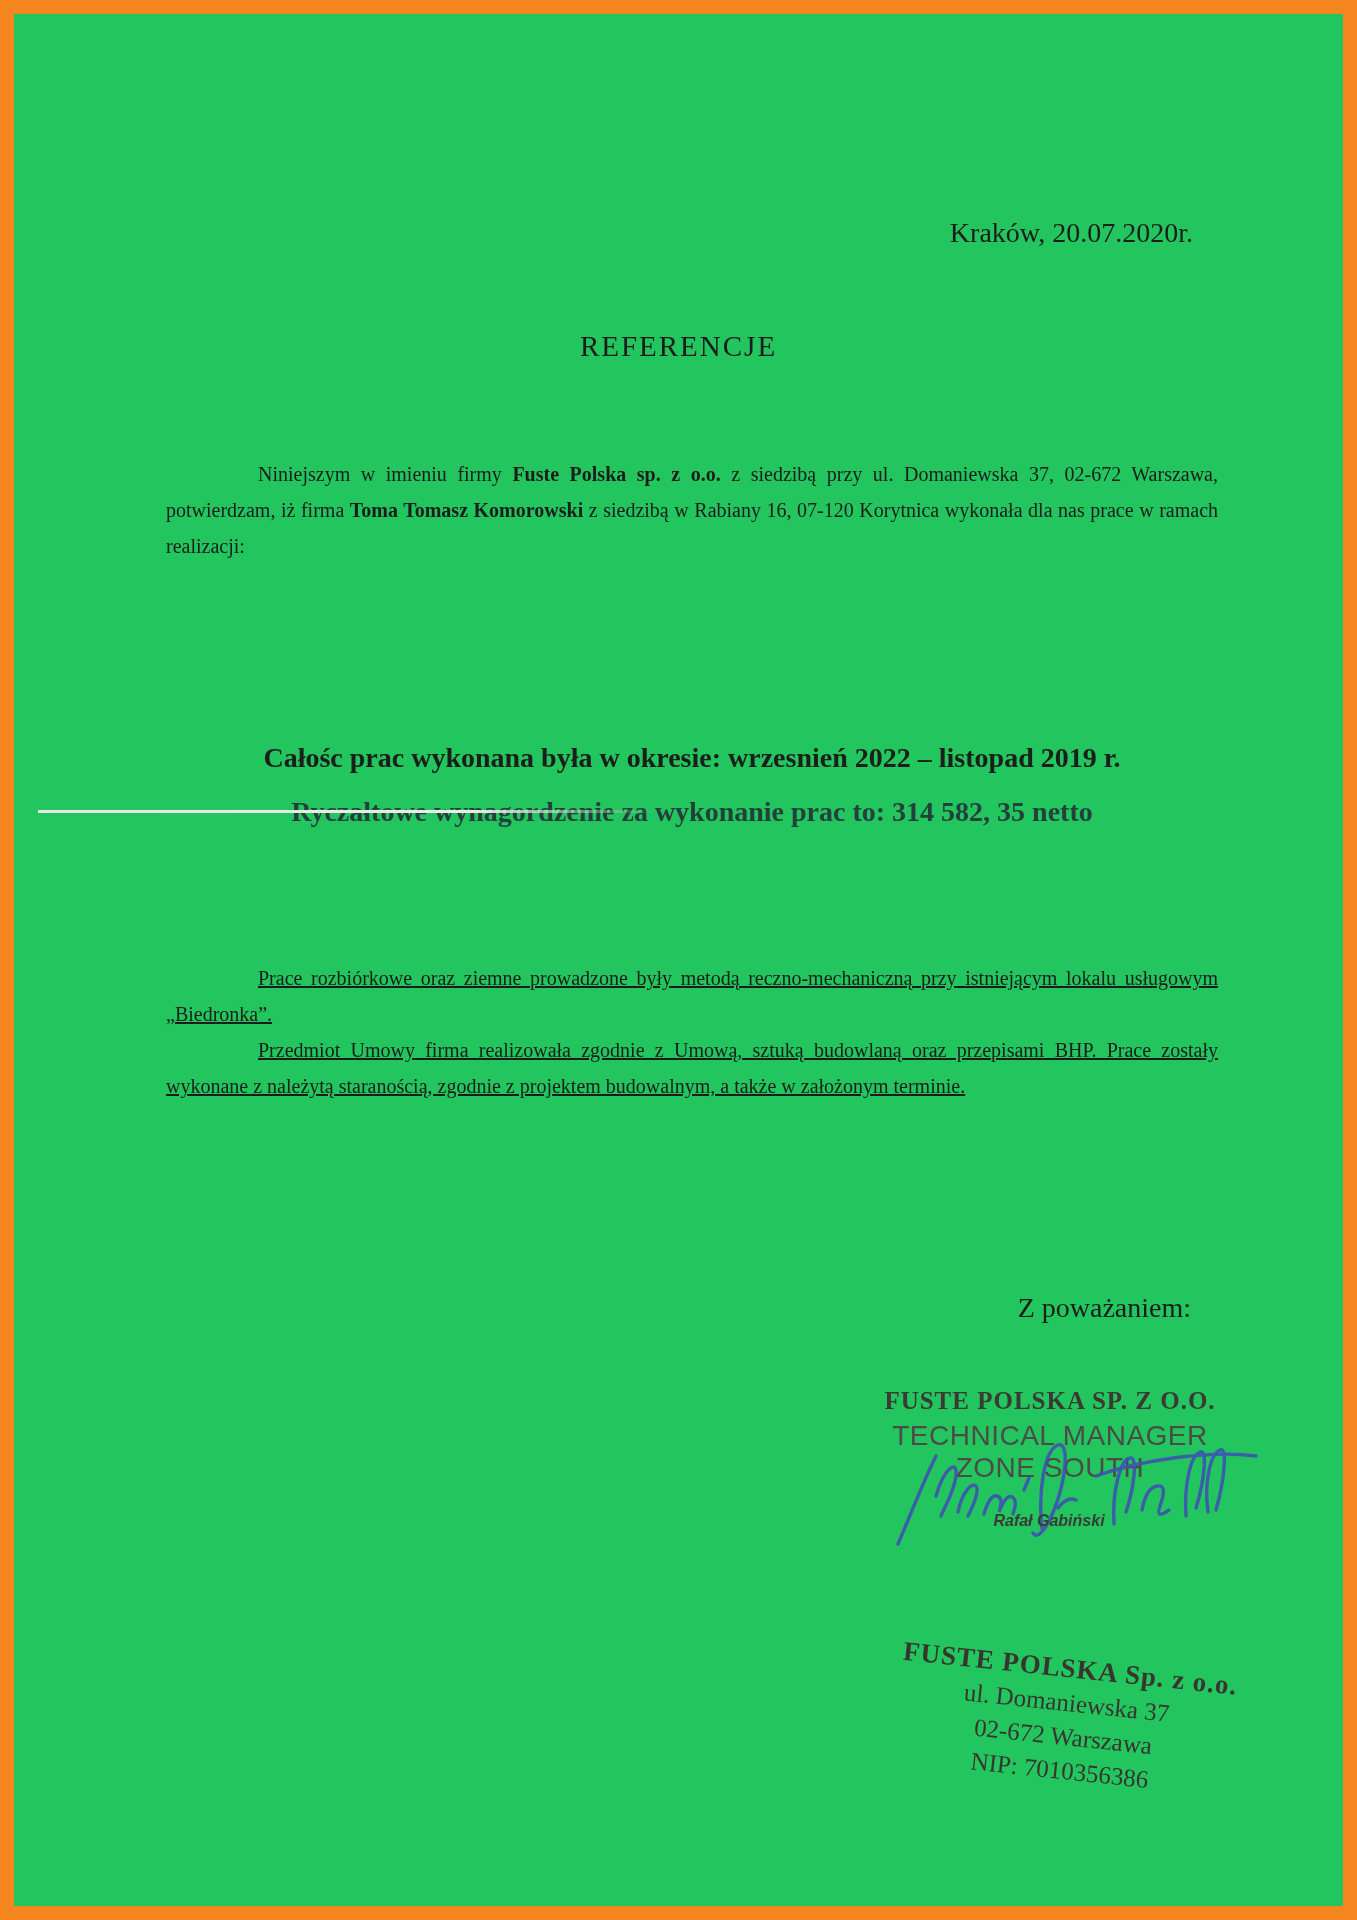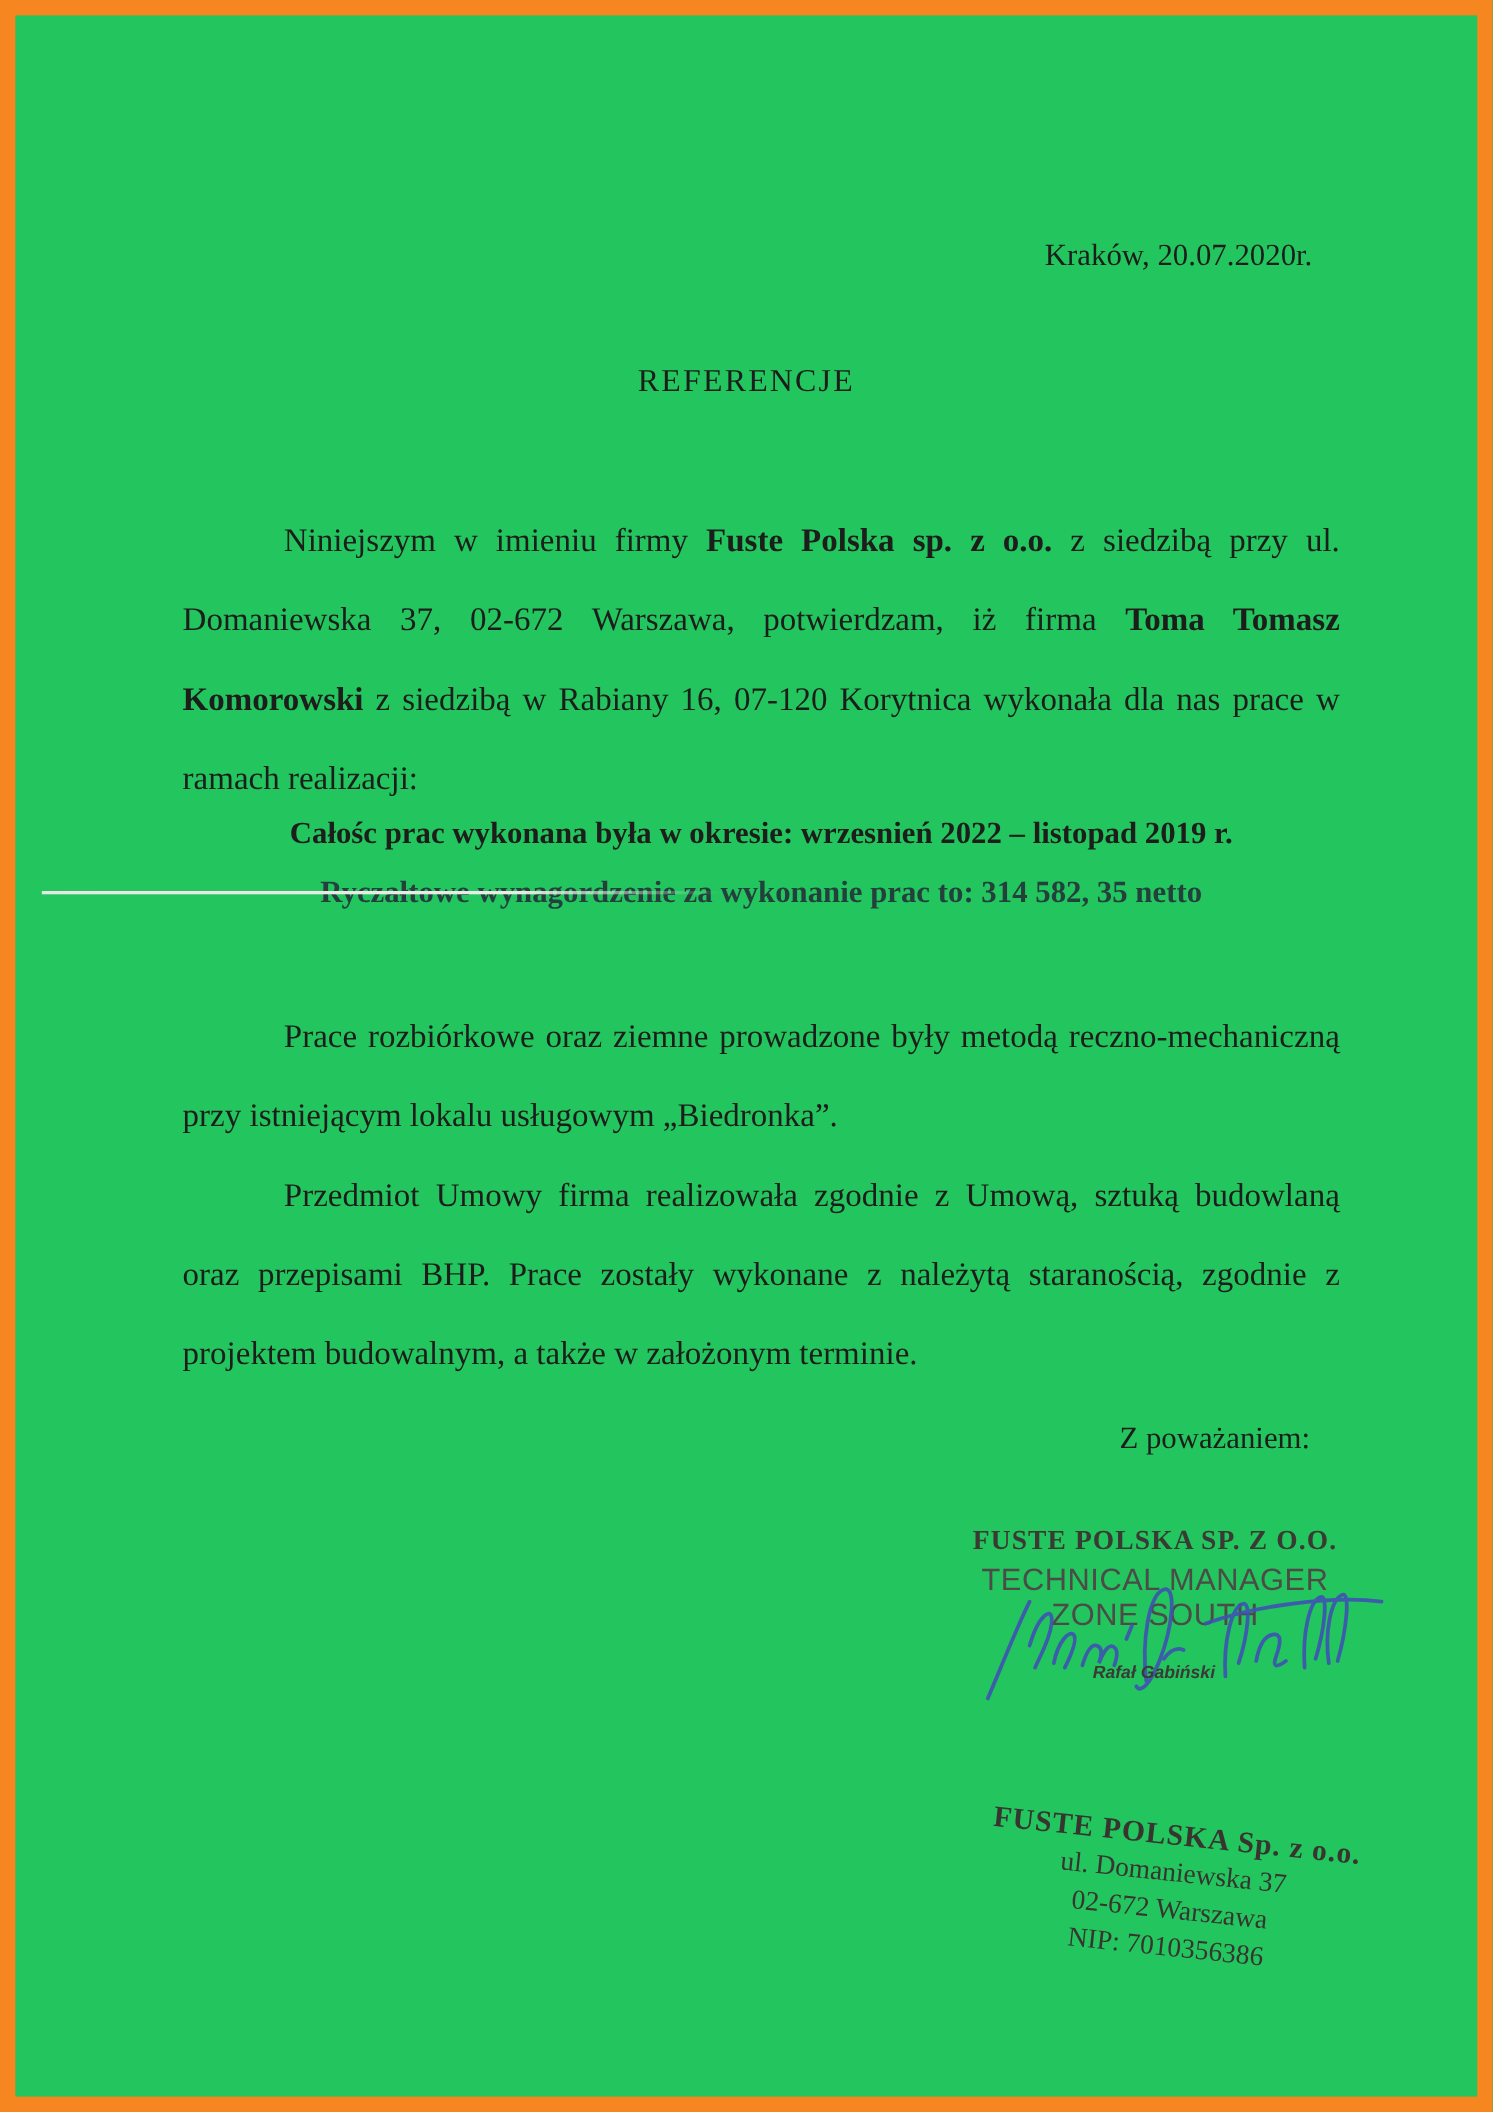--- a/index.html
+++ b/index.html
@@ -15,21 +15,21 @@
   }
   .date {
     position:absolute; top:203px; right:150px;
     font-size:28px;
   }
   .title {
     position:absolute; top:316px; left:0; width:100%;
     text-align:center; font-size:29px; letter-spacing:2px;
   }
   .content { position:absolute; left:152px; width:1052px; }
-  .bodytext { font-size:30px; line-height:72px; text-align:justify; }
+  .bodytext { font-size:20px; line-height:36px; text-align:justify; }
   .bodytext p { margin:0; }
   .indent { text-indent:92px; }
   .b { font-weight:bold; }
   .block-para1 { top:442px; }
   .center-line {
     position:absolute; left:152px; width:1052px;
     text-align:center; font-weight:bold; font-size:28px;
   }
   .period-line { top:728px; }
   .payment-line { top:782px; color:#24403d; }
@@ -86,21 +86,21 @@
   <div class="title">REFERENCJE</div>
 
   <div class="content bodytext block-para1" style="position:absolute; top:442px;">
     <p class="indent"><span>Niniejszym w imieniu firmy </span><span class="b">Fuste Polska sp. z o.o.</span><span> z siedzibą przy ul. Domaniewska 37, 02-672 Warszawa, potwierdzam, iż firma </span><span class="b">Toma Tomasz Komorowski</span><span> z siedzibą w Rabiany 16, 07-120 Korytnica wykonała dla nas prace w ramach realizacji:</span></p>
   </div>
 
   <div class="center-line period-line">Całośc prac wykonana była w okresie: wrzesnień 2022 – listopad 2019 r.</div>
   <div class="center-line payment-line">Ryczałtowe wynagordzenie za wykonanie prac to: 314 582, 35 netto</div>
   <div class="scan-artifact"></div>
 
-  <div class="content bodytext block-para2" style="position:absolute; top:893px;">
+  <div class="content bodytext block-para2" style="position:absolute; top:946px;text-decoration:underline;">
     <p class="indent">Prace rozbiórkowe oraz ziemne prowadzone były metodą reczno-mechaniczną przy istniejącym lokalu usługowym „Biedronka”.</p>
     <p class="indent">Przedmiot Umowy firma realizowała zgodnie z Umową, sztuką budowlaną oraz przepisami BHP. Prace zostały wykonane z należytą staranością, zgodnie z projektem budowalnym, a także w założonym terminie.</p>
   </div>
 
   <div class="closing">Z poważaniem:</div>
 
   <div class="stamp-top">
     <div class="stamp-top-l1">FUSTE POLSKA SP. Z O.O.</div>
     <div class="stamp-top-l2">TECHNICAL MANAGER ZONE SOUTH</div>
   </div>

